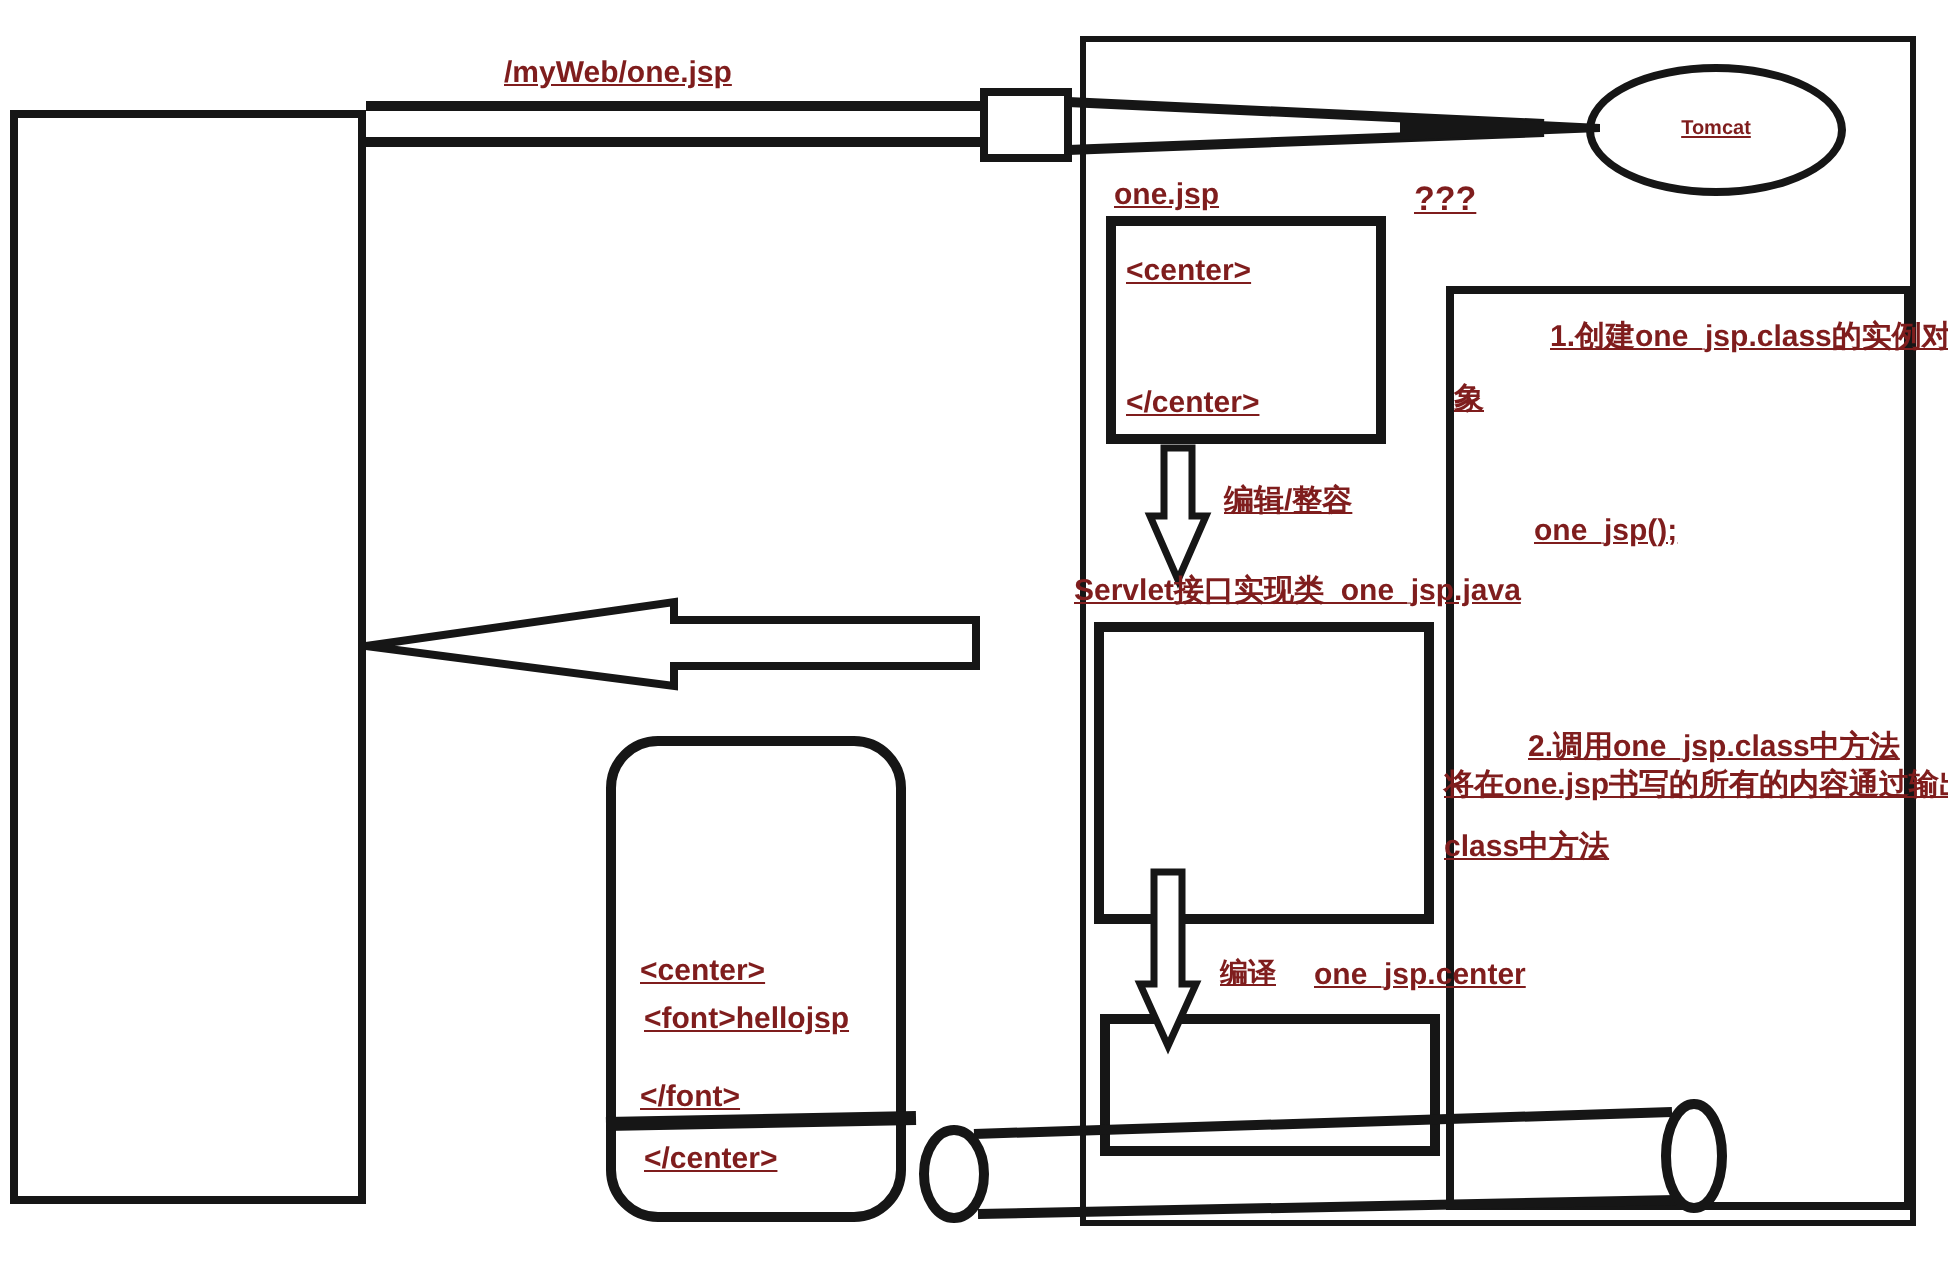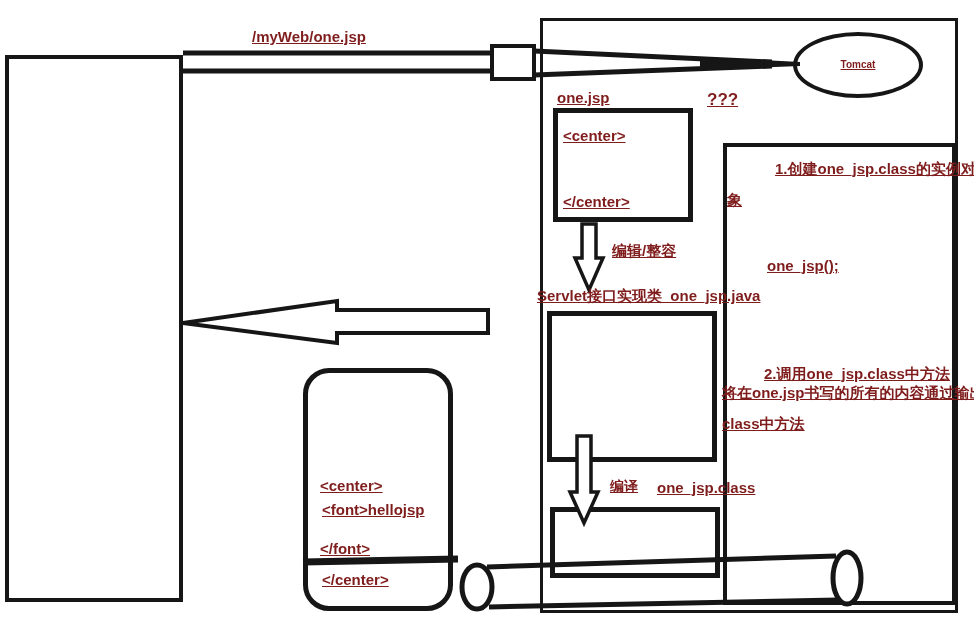--- a/index.html
+++ b/index.html
@@ -62,21 +62,21 @@
 
     <line x1="303" y1="562" x2="458" y2="559" stroke="#161616" stroke-width="7"></line>
   </svg>
 
   <div class="t" style="left:252px;top:27px;">/myWeb/one.jsp</div>
   <div class="t" style="left:557px;top:88px;">one.jsp</div>
   <div class="t" style="left:707px;top:90px;font-size:17px;">???</div>
   <div class="t" style="left:612px;top:241px;">编辑/整容</div>
   <div class="t" style="left:537px;top:286px;">Servlet接口实现类  one_jsp.java</div>
   <div class="t" style="left:610px;top:476px;font-size:14px;">编译</div>
-  <div class="t" style="left:657px;top:478px;">one_jsp.class</div>
+  <div class="t" style="left:657px;top:478px;">one_jsp.center</div>
 
   <div class="t" style="left:563px;top:126px;">&lt;center&gt;</div>
   <div class="t" style="left:563px;top:192px;">&lt;/center&gt;</div>
 
   <div class="t" style="left:775px;top:159px;">1.创建one_jsp.class的实例对</div>
   <div class="t" style="left:727px;top:190px;">象</div>
   <div class="t" style="left:767px;top:256px;">one_jsp();</div>
   <div class="t" style="left:764px;top:320px;margin-top:44px;">2.调用one_jsp.class中方法</div>
   <div class="t" style="left:722px;top:383px;">将在one.jsp书写的所有的内容通过输出</div>
   <div class="t" style="left:722px;top:414px;">class中方法</div>

